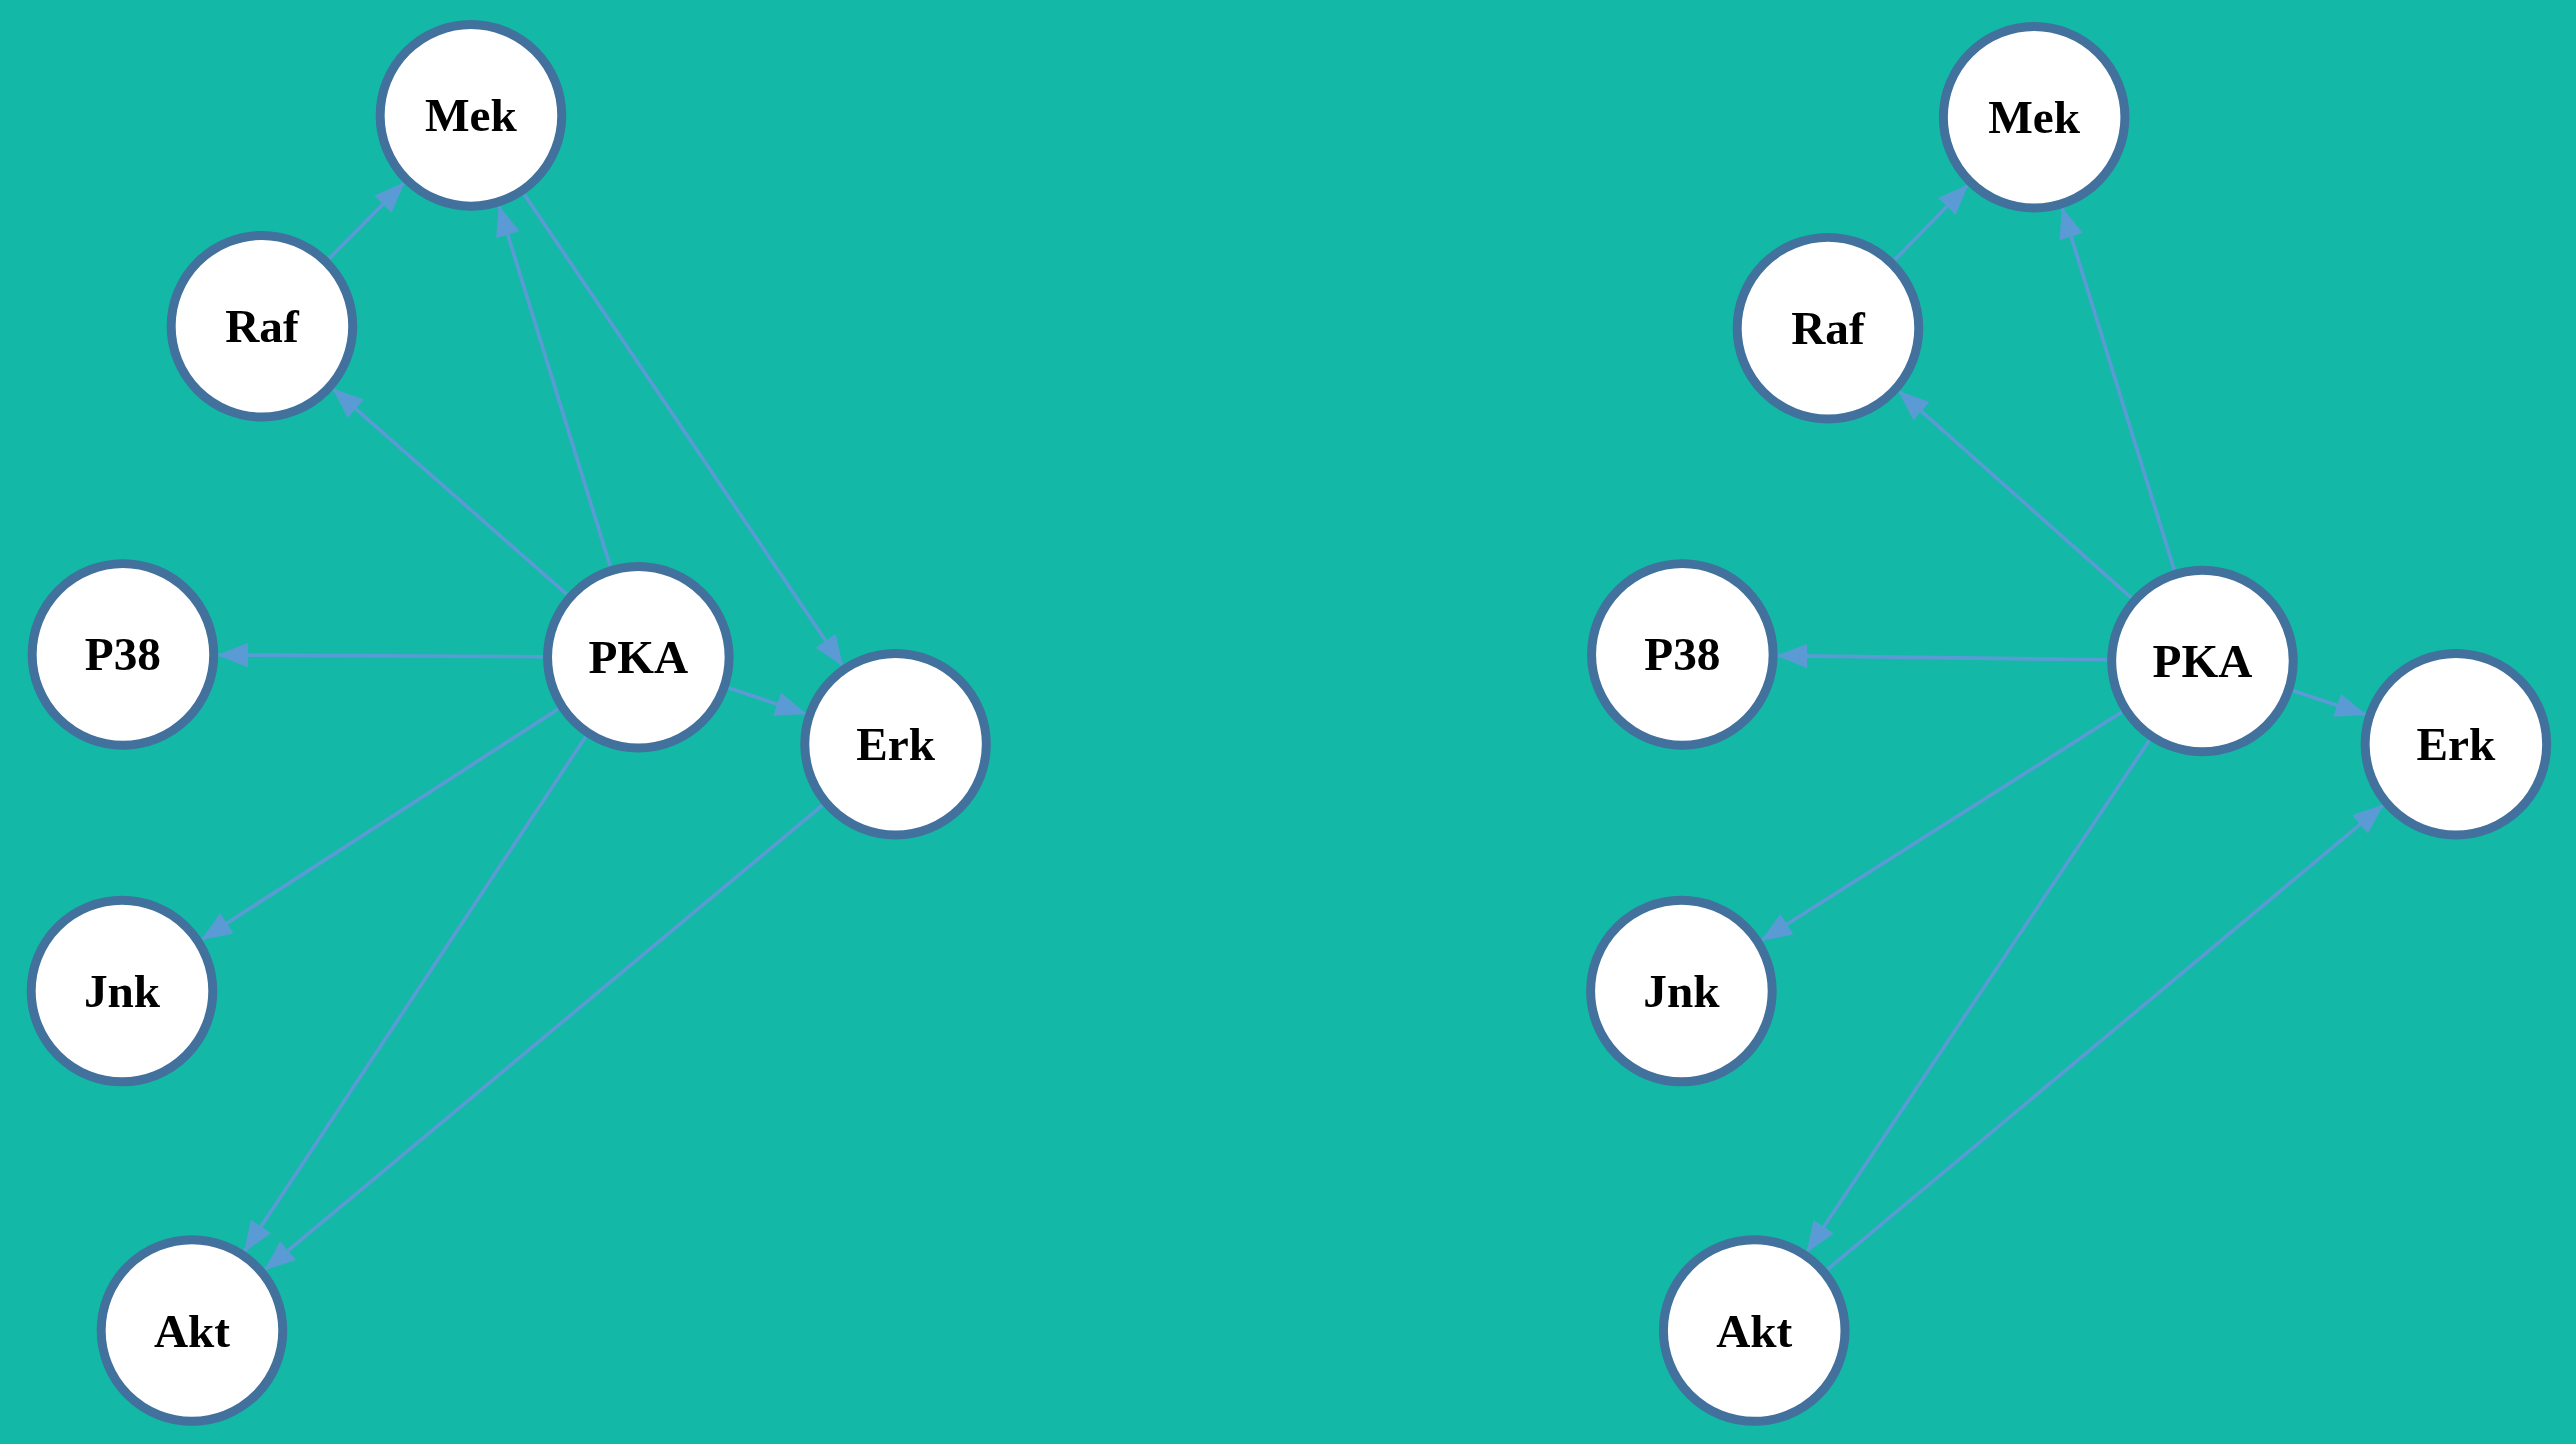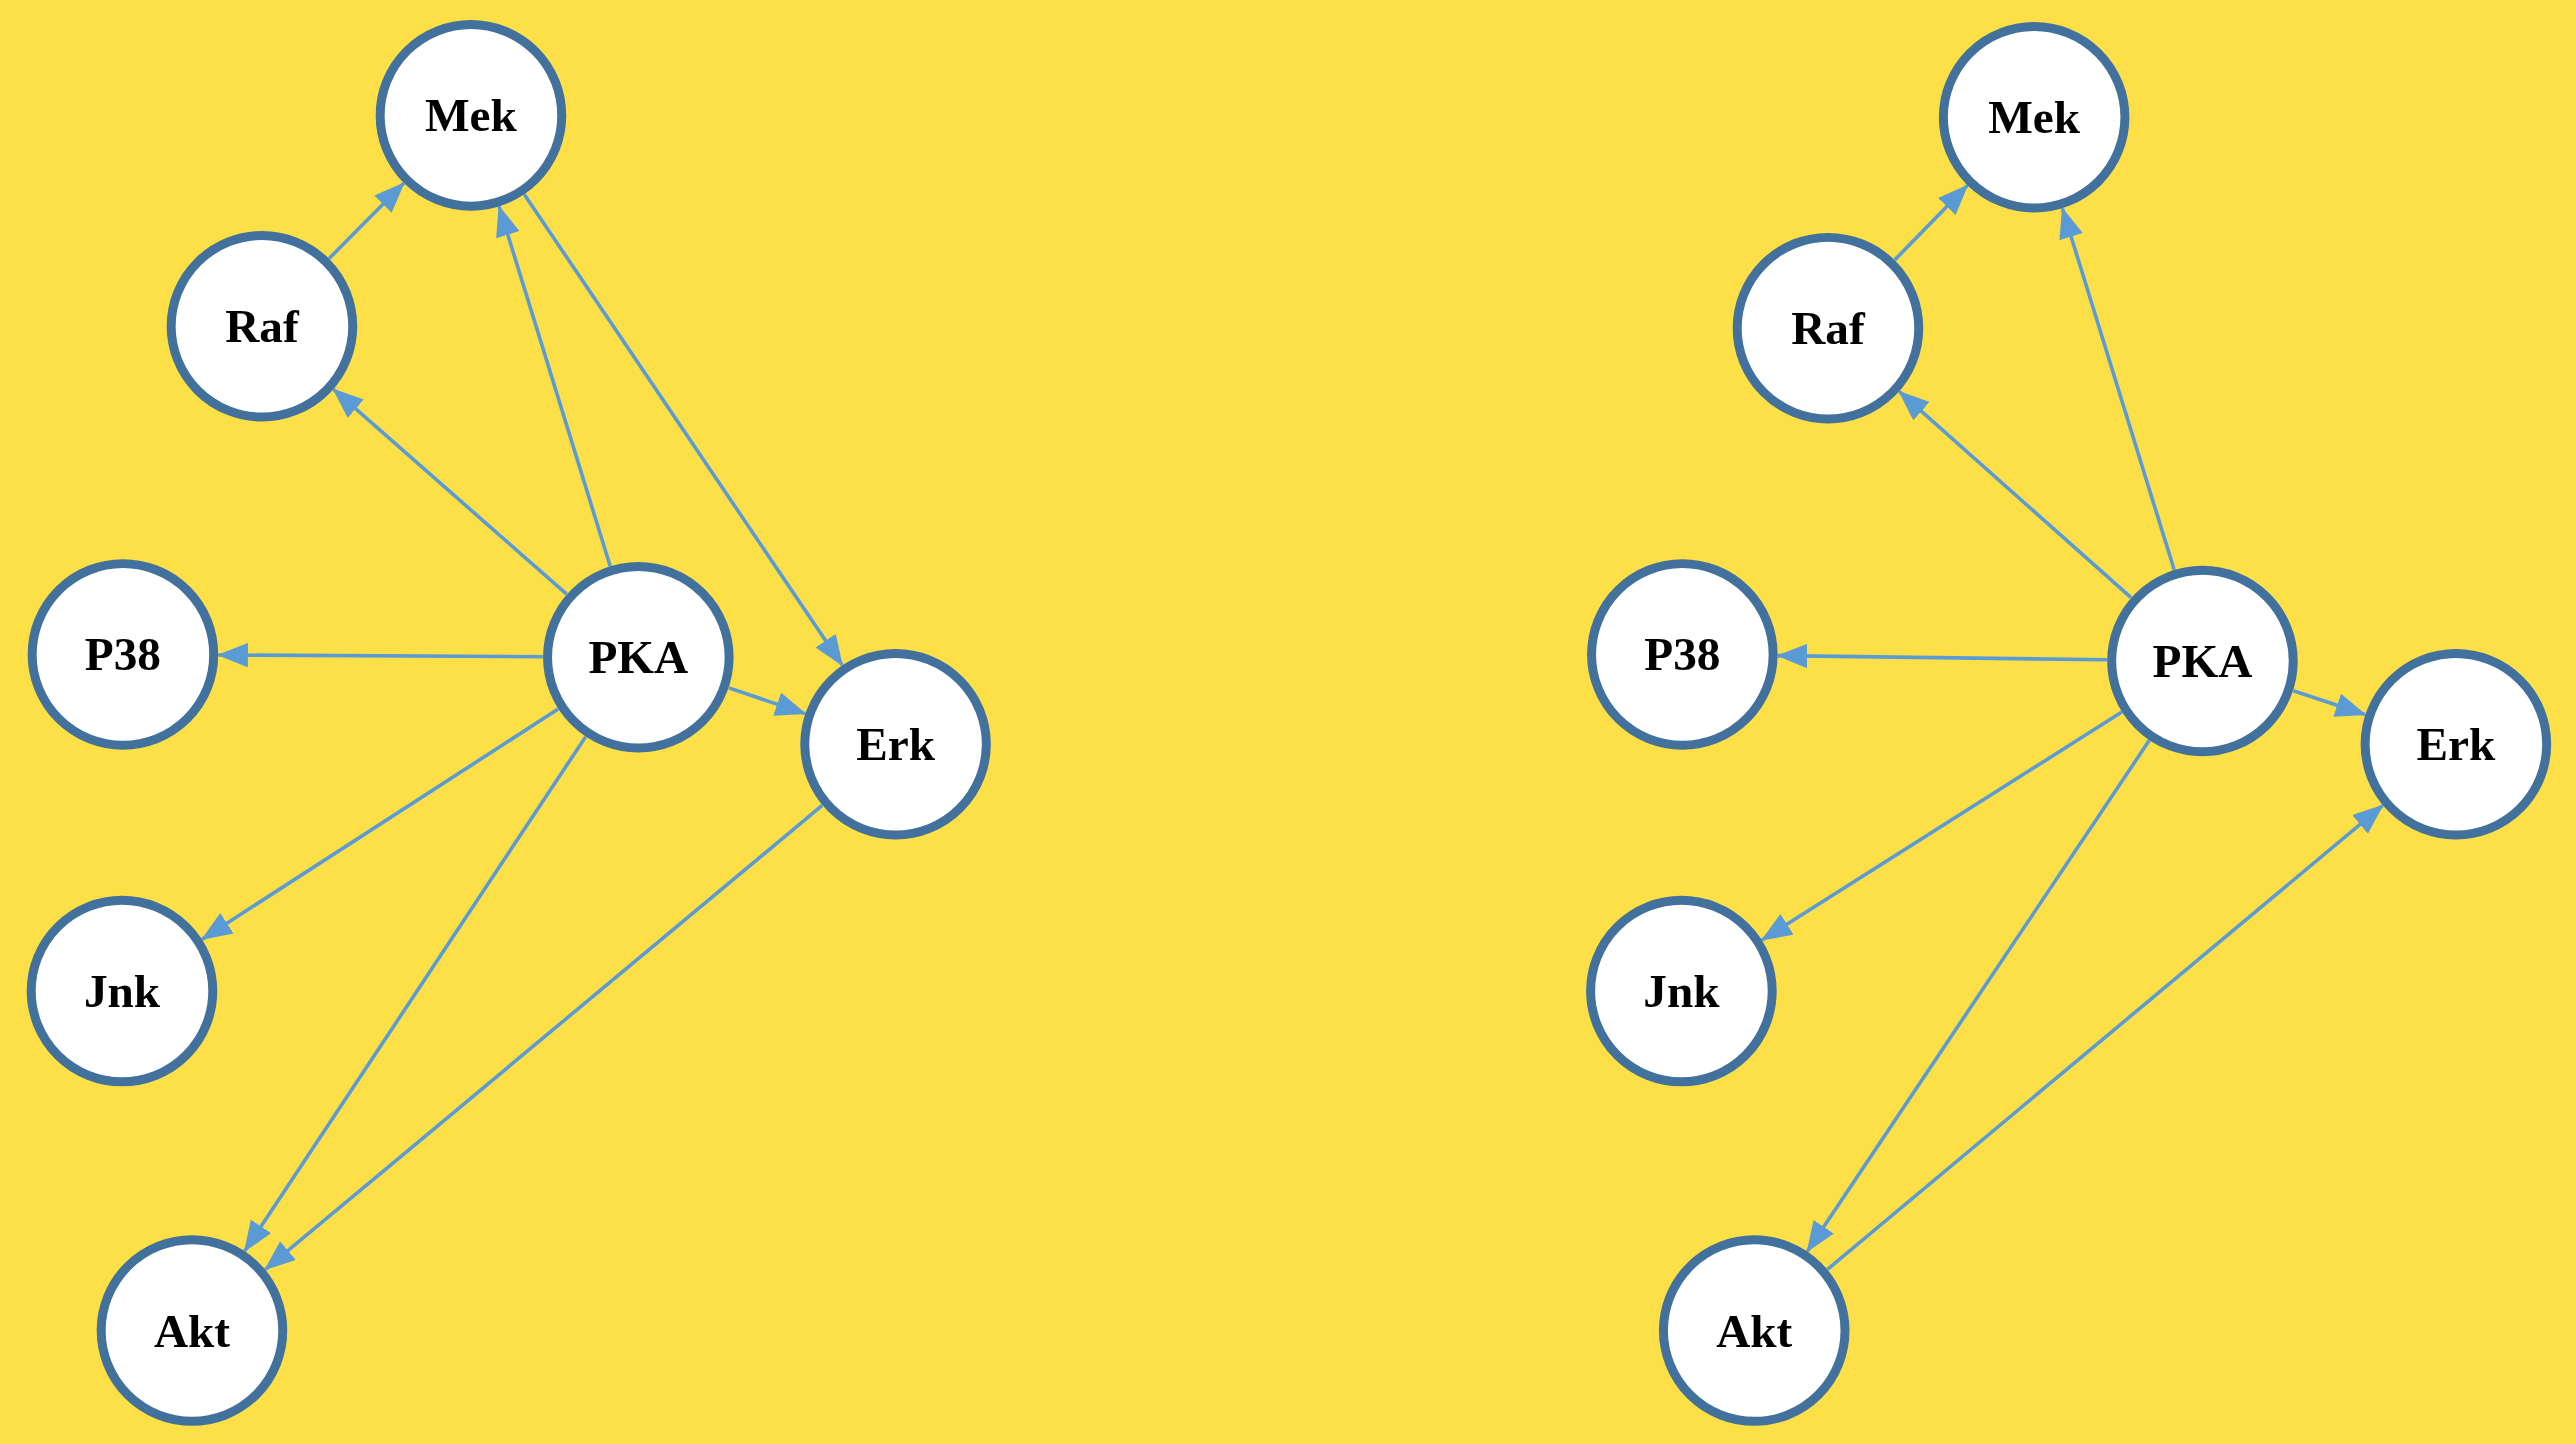--- a/index.html
+++ b/index.html
@@ -4,21 +4,21 @@
 <style>
   html, body {
     margin: 0;
     padding: 0;
     background: #ffffff;
   }
   .canvas {
     position: relative;
     width: 2576px;
     height: 1445px;
-    background: #fde047;
+    background: #14b8a6;
     overflow: hidden;
     font-family: "Liberation Serif", serif;
   }
   svg { display: block; }
   .node-circle {
     fill: #ffffff;
   }
   .node-label {
     font-family: "Liberation Serif", "DejaVu Serif", serif;
     font-weight: bold;

